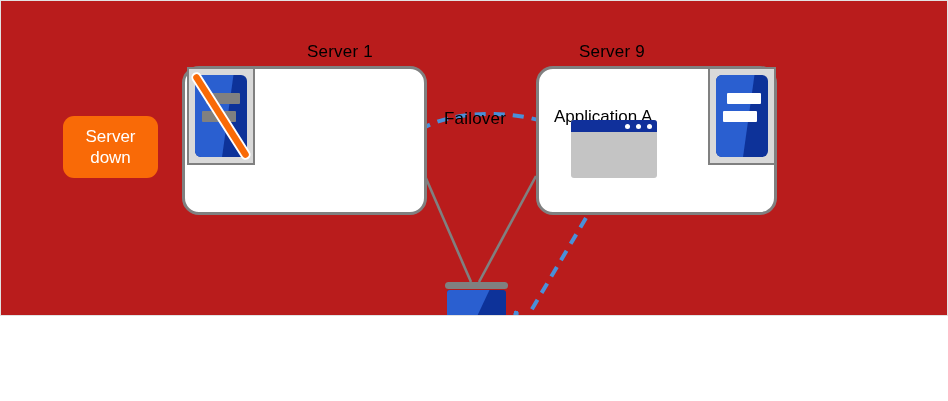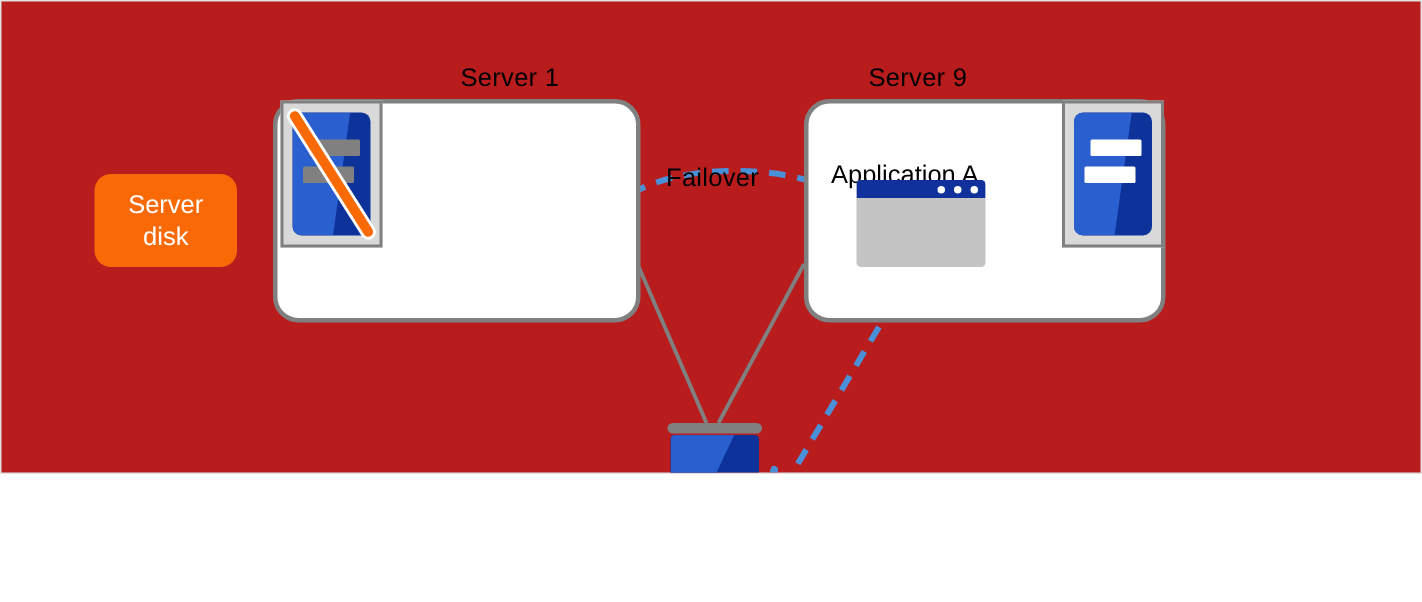--- a/index.html
+++ b/index.html
@@ -190,21 +190,21 @@
       <div class="srv-bar b2 gray"></div>
     </div>
     <svg class="strike" viewBox="0 0 68 98" xmlns="http://www.w3.org/2000/svg">
       <line x1="8" y1="8" x2="60" y2="90" stroke="#ffffff" stroke-width="11" stroke-linecap="round"></line>
       <line x1="8" y1="8" x2="60" y2="90" stroke="#f96a07" stroke-width="7" stroke-linecap="round"></line>
     </svg>
   </div>
 
   <div class="status-pill" style="left:62px; top:115px; width:95px; height:62px;">
     <span>Server</span>
-    <span>disk</span>
+    <span>down</span>
   </div>
 
   <div class="node-title" style="left:443px; top:81px;margin-top:27px;">Failover</div>
 
   <div class="node-title" style="left:578px; top:41px;">Server 9</div>
 
   <div class="server-box" style="left:535px; top:65px; width:241px; height:149px;"></div>
 
   <div class="icon-plate" style="left:707px; top:66px; width:68px; height:98px;">
     <div class="srv-glyph">

